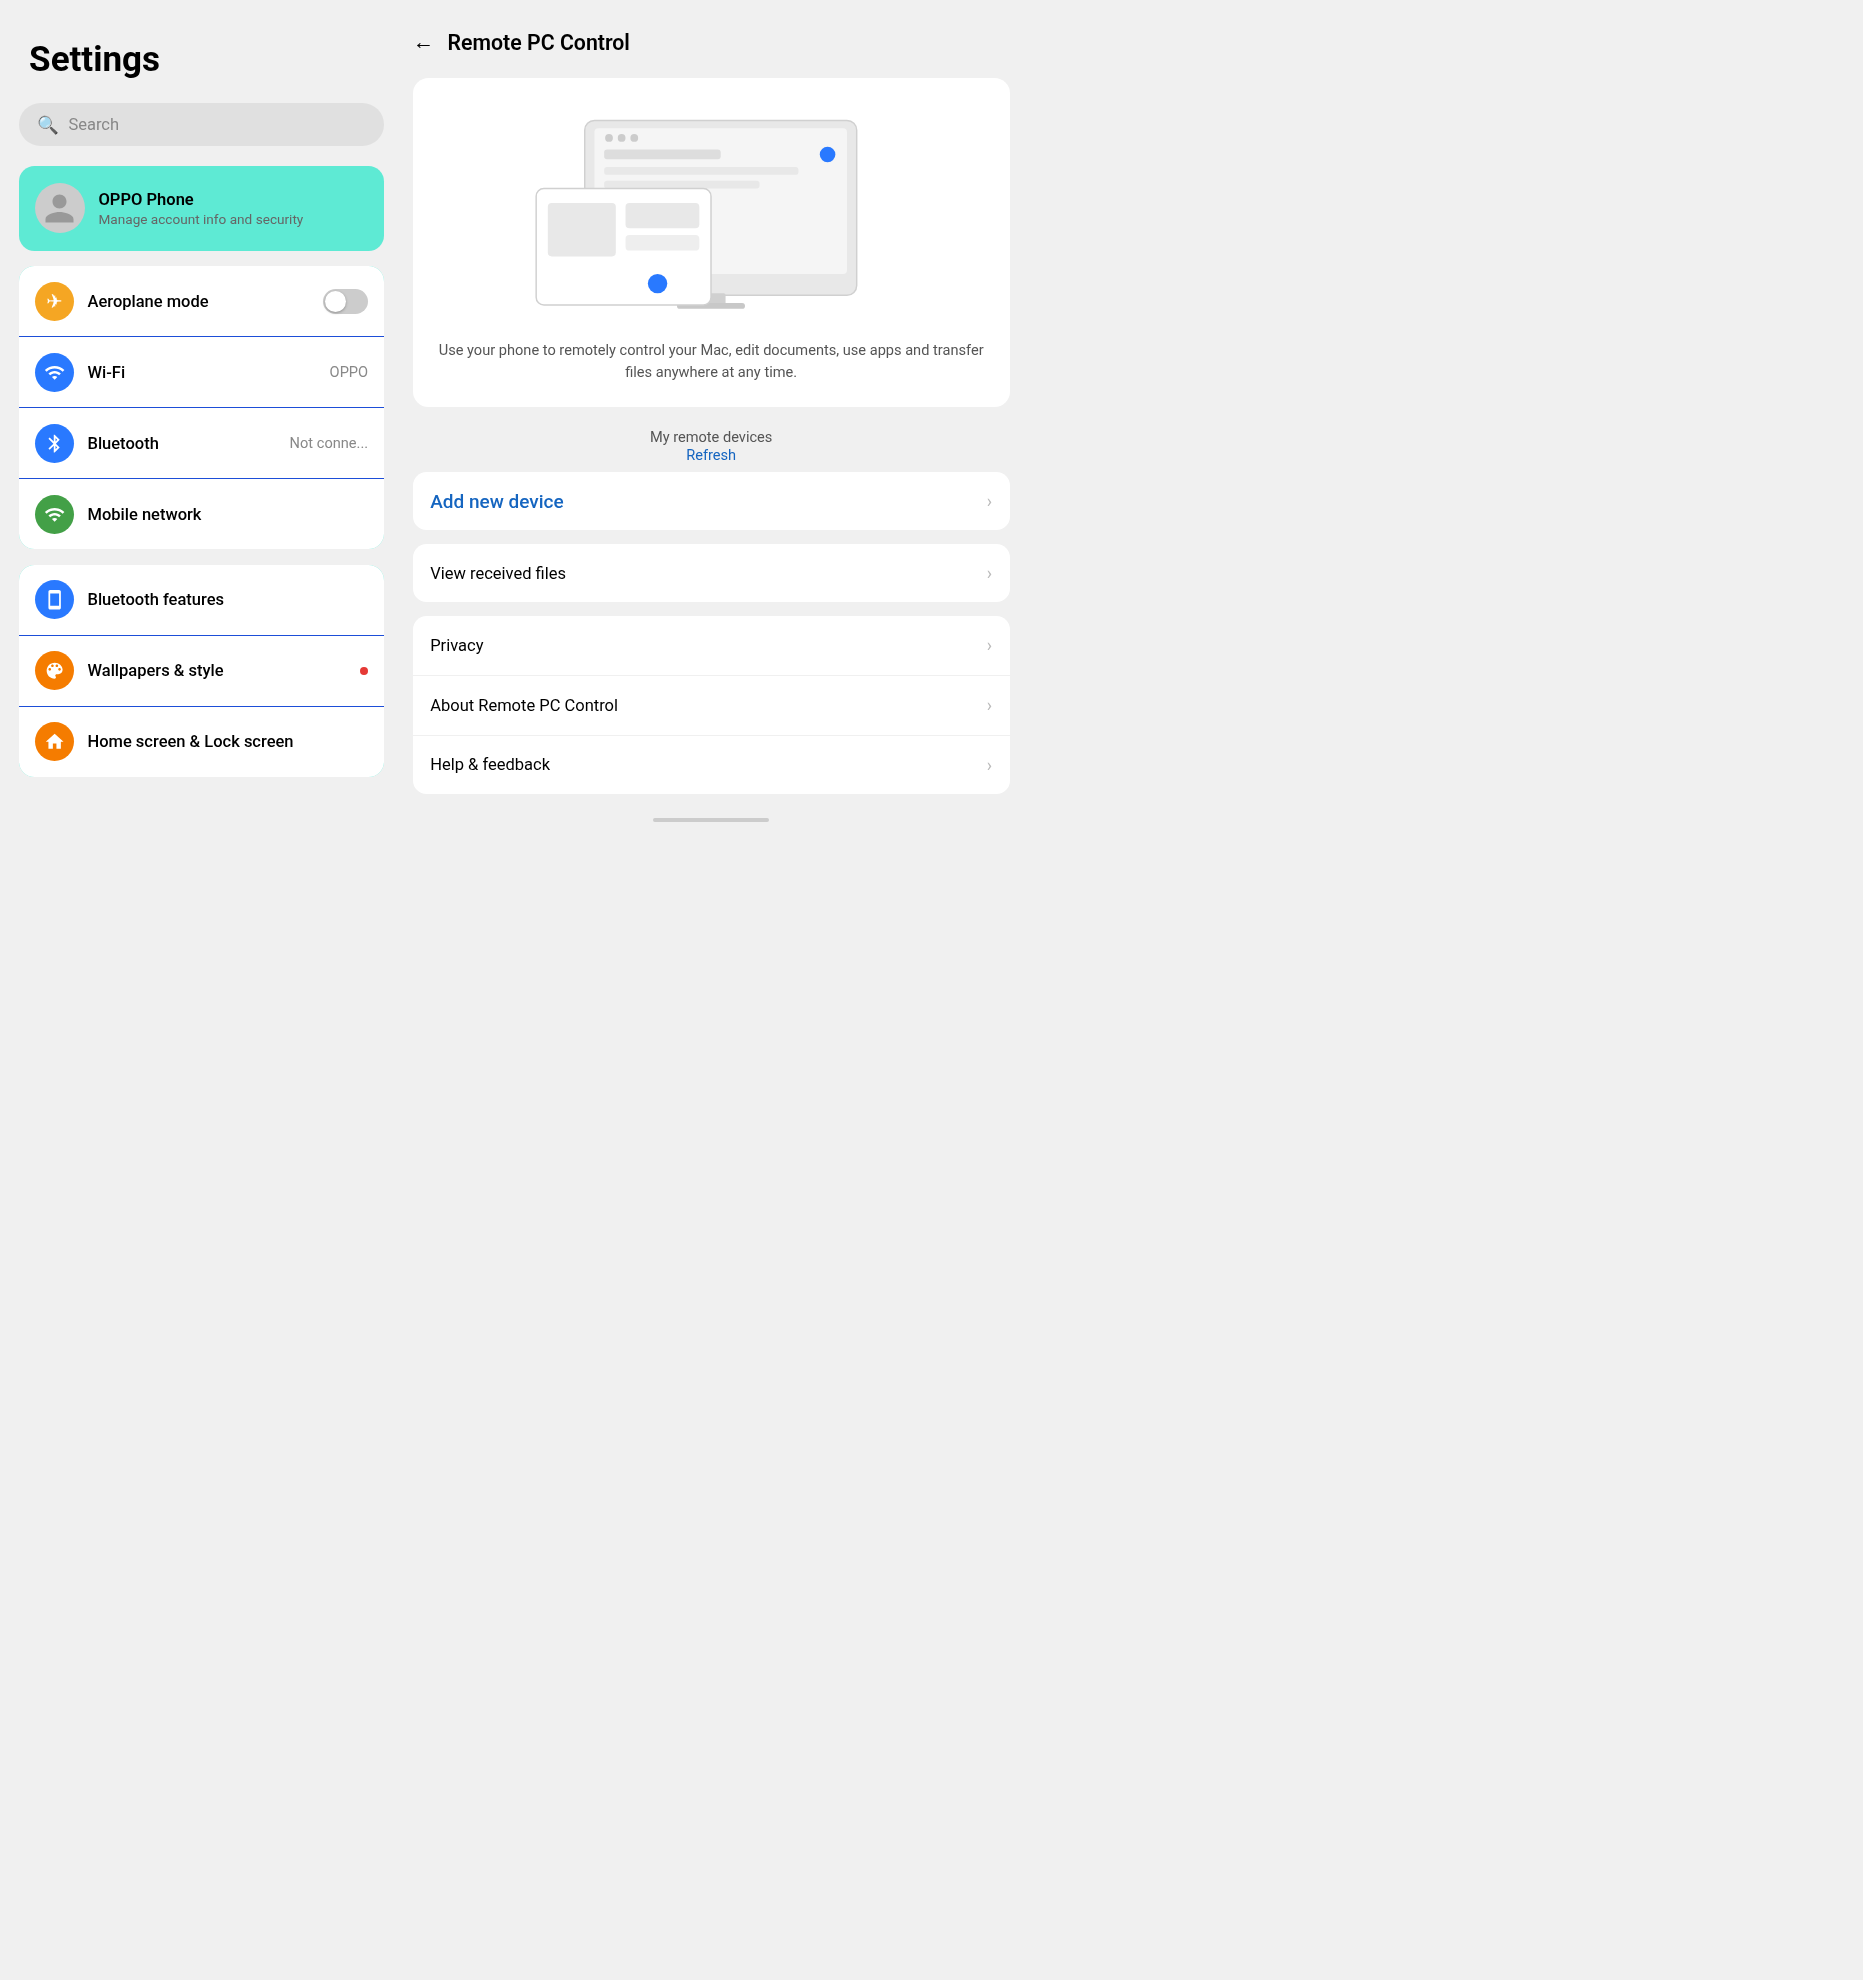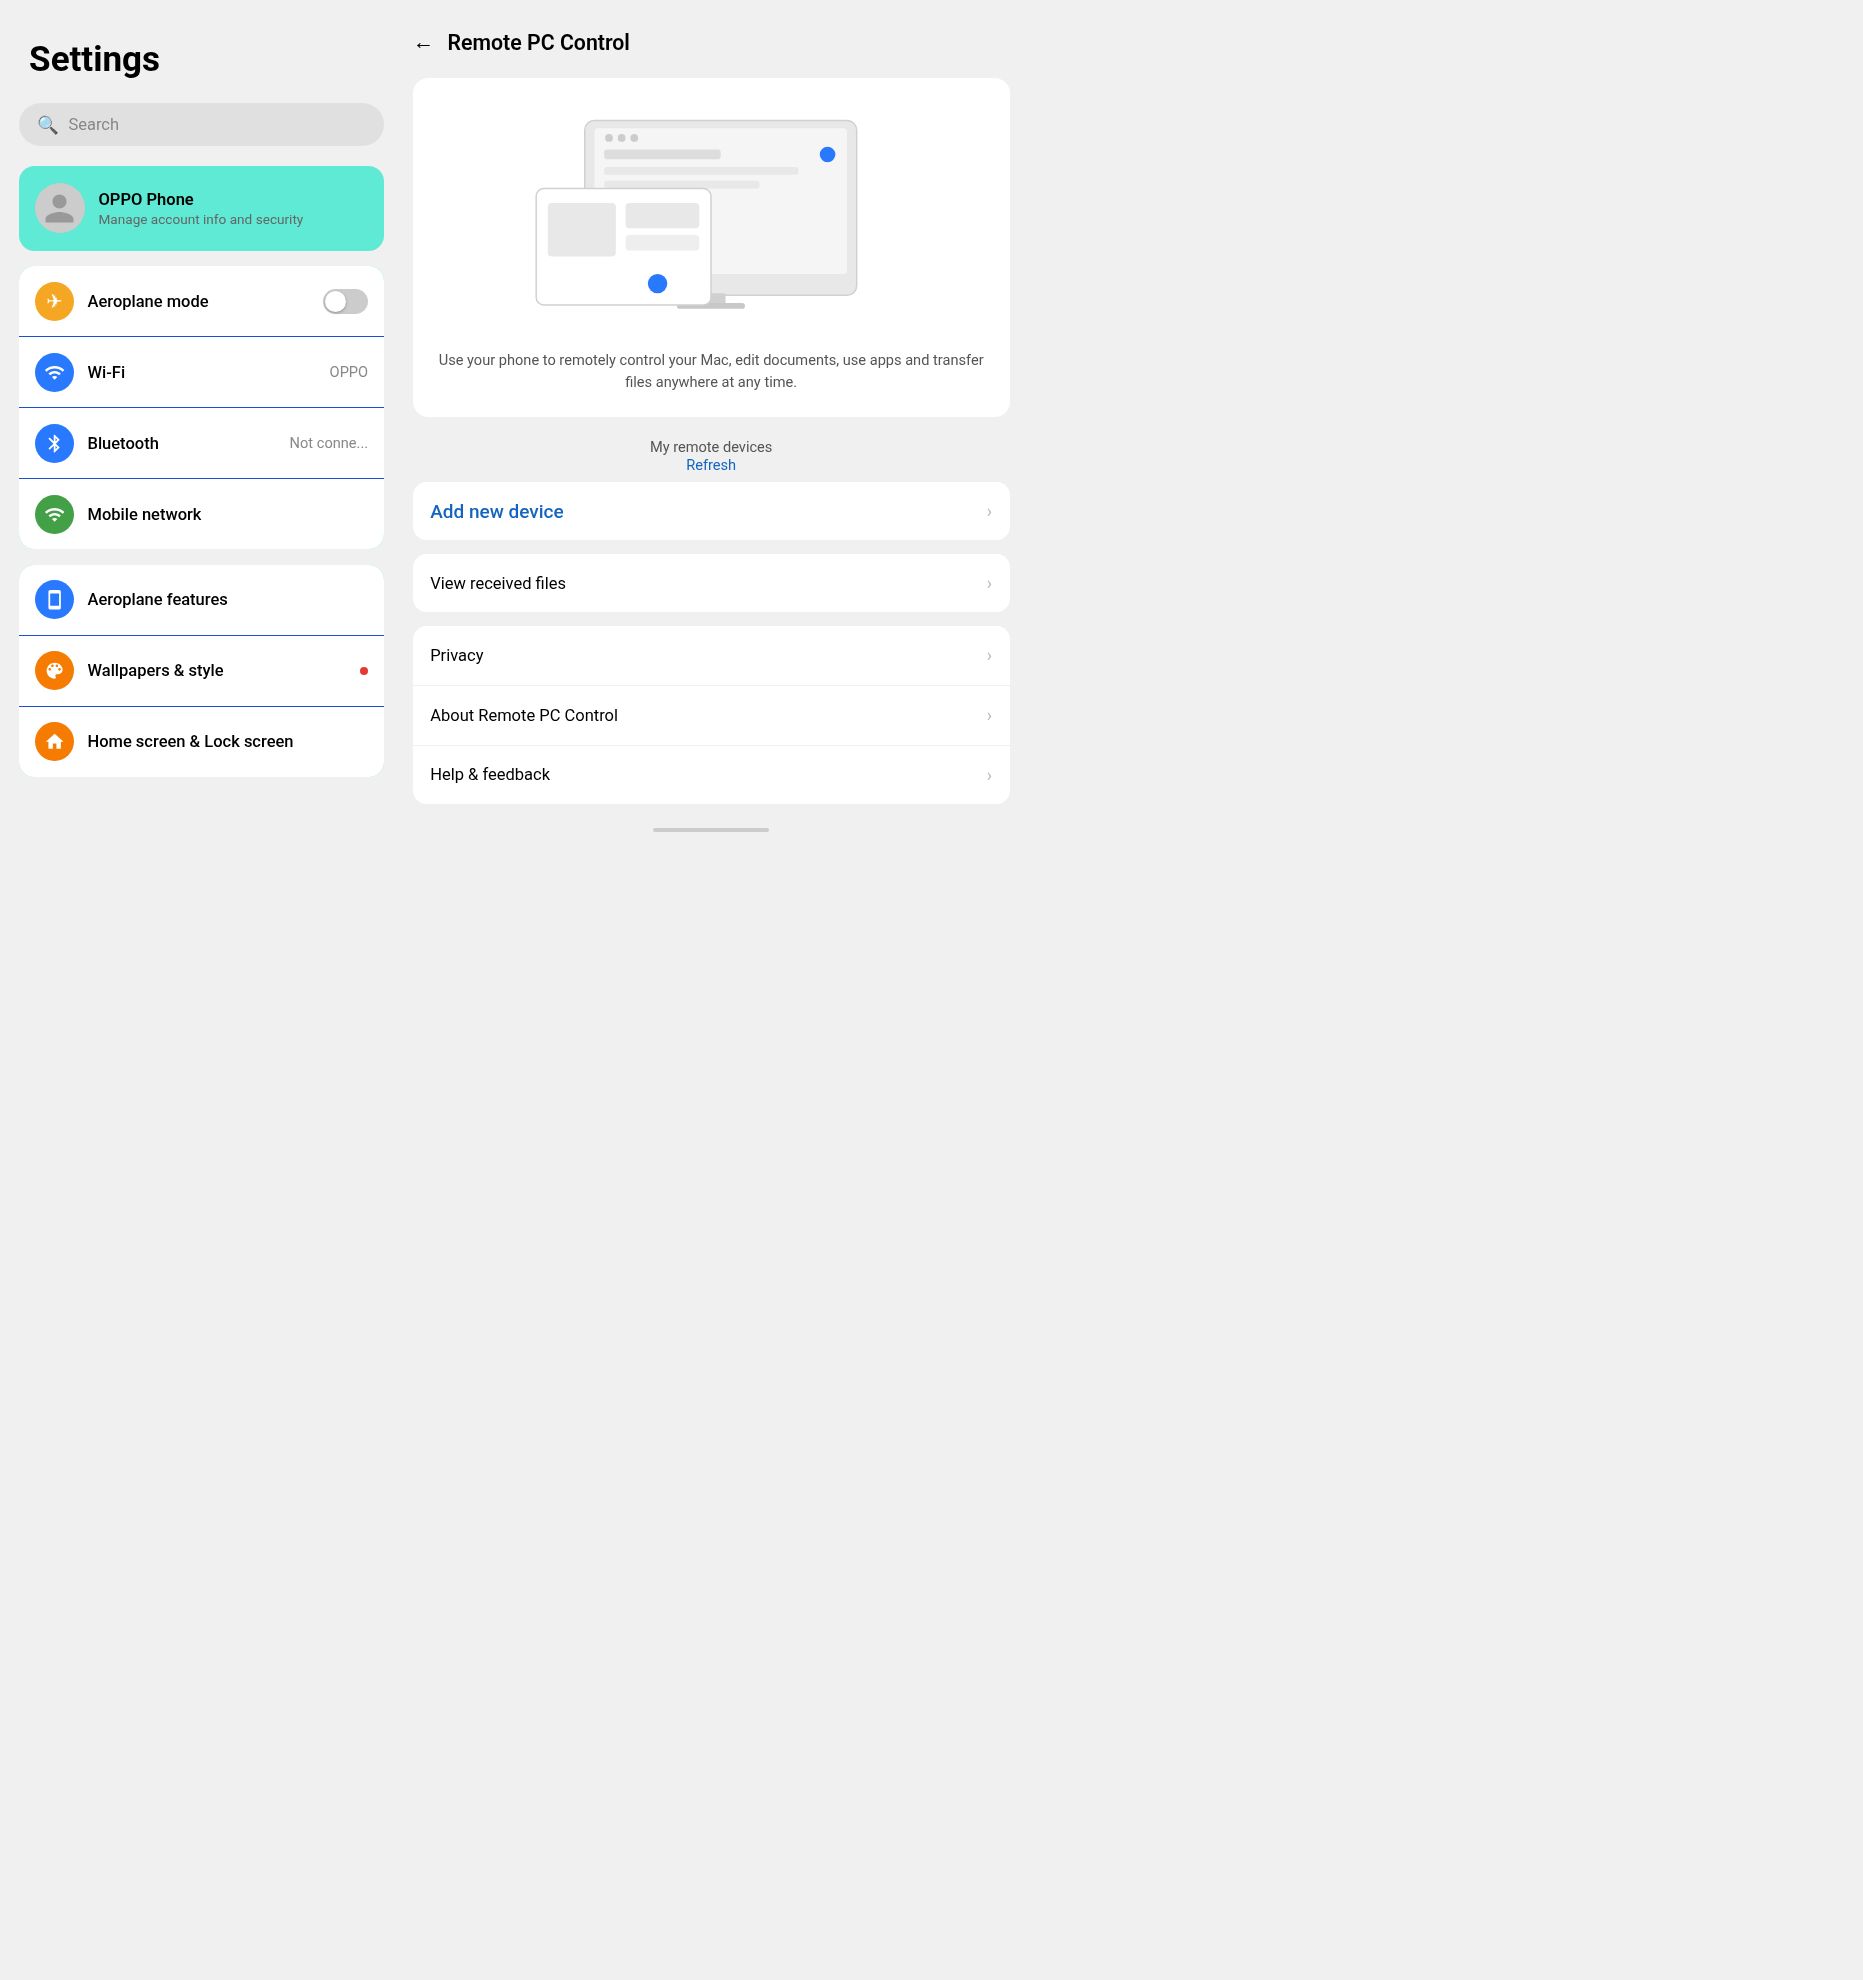--- a/index.html
+++ b/index.html
@@ -201,21 +201,21 @@
     }
 
     
     .hero-card {
       background: #fff;
       border-radius: 15.5px;
       padding: 23px;
       display: flex;
       flex-direction: column;
       align-items: center;
-      gap: 35px;
+      gap: 25px;
     }
 
     .hero-illustration {
       width: 100%;
       max-width: 408px;
     }
 
     .hero-desc {
       font-size: 14.6px;
       color: #555;
@@ -370,21 +370,21 @@
   </div>
 
   <div class="card">
 
     <div class="setting-row">
       <div class="icon-circle icon-blue">
         <svg viewBox="0 0 24 24" width="21.3" height="21.3" fill="white">
           <path d="M17 1H7C5.9 1 5 1.9 5 3v18c0 1.1.9 2 2 2h10c1.1 0 2-.9 2-2V3c0-1.1-.9-2-2-2zm0 18H7V5h10v14z"></path>
         </svg>
       </div>
-      <span class="setting-label">Aeroplane features</span>
+      <span class="setting-label">Bluetooth features</span>
     </div>
 
     <div class="setting-row">
       <div class="icon-circle icon-orange2">
         <svg viewBox="0 0 24 24" width="21.3" height="21.3" fill="white">
           <path d="M12 3c-4.97 0-9 4.03-9 9s4.03 9 9 9c.83 0 1.5-.67 1.5-1.5 0-.39-.15-.74-.39-1.01-.23-.26-.38-.61-.38-.99 0-.83.67-1.5 1.5-1.5H16c2.76 0 5-2.24 5-5 0-4.42-4.03-8-9-8zm-5.5 9c-.83 0-1.5-.67-1.5-1.5S5.67 9 6.5 9 8 9.67 8 10.5 7.33 12 6.5 12zm3-4C8.67 8 8 7.33 8 6.5S8.67 5 9.5 5s1.5.67 1.5 1.5S10.33 8 9.5 8zm5 0c-.83 0-1.5-.67-1.5-1.5S13.67 5 14.5 5s1.5.67 1.5 1.5S15.33 8 14.5 8zm3 4c-.83 0-1.5-.67-1.5-1.5S16.67 9 17.5 9s1.5.67 1.5 1.5-.67 1.5-1.5 1.5z"></path>
         </svg>
       </div>
       <span class="setting-label">Wallpapers &amp; style</span>
       <span class="red-dot"></span>

